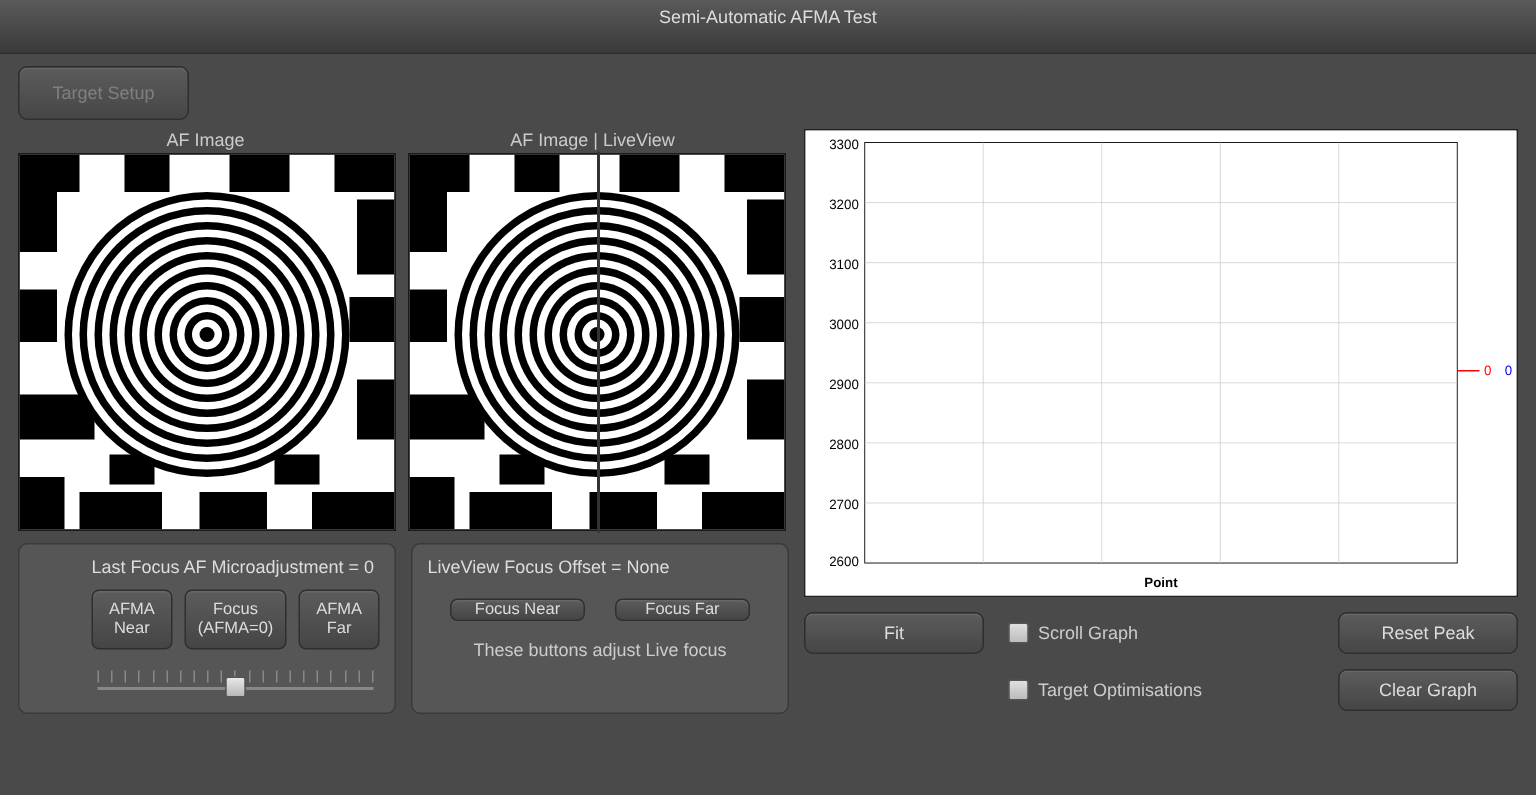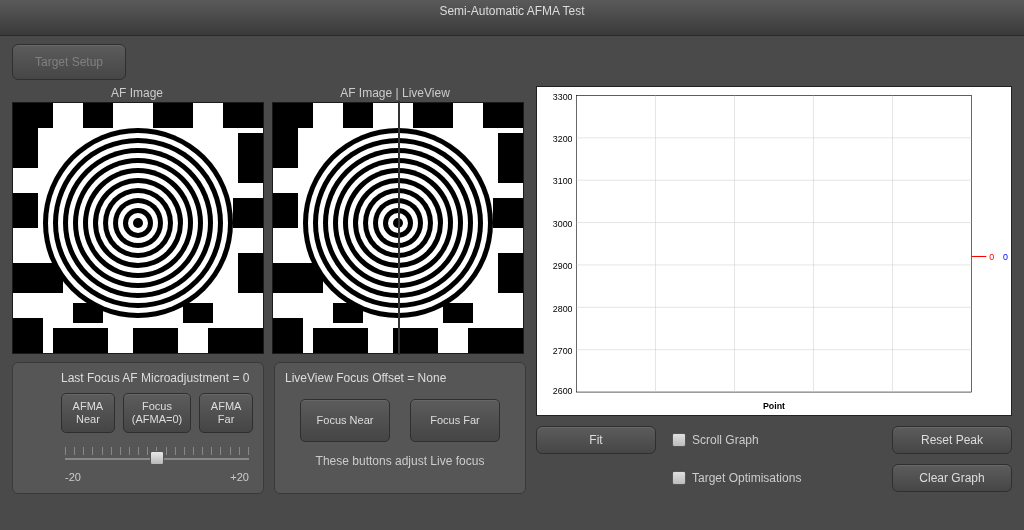--- a/index.html
+++ b/index.html
@@ -157,21 +157,21 @@
     font-size:11px;
     color:#ccc;
     margin-top:6px;
   }
   .lv-btn-row {
     display:flex;
     gap:20px;
     justify-content:center;
     margin: 14px 0 12px 0;
   }
-  .lv-btn-row .btn-block { width: 90px; padding:14px 6px; }
+  .lv-btn-row .btn-block { width: 90px; padding:0 6px; }
   .panel-caption {
     text-align:center;
     color:#ccc;
     font-size:12px;
     margin-top: 2px;
   }
   .right-col { flex:1; display:flex; flex-direction:column; }
   .graph {
     flex:1;
     background:#fff;
@@ -337,24 +337,20 @@
                 <span></span>
                 <span></span>
                 <span></span>
                 <span></span>
                 <span></span>
                 <span></span>
             </div>
             <div class="slider-line"></div>
             <div class="slider-thumb"></div>
           </div>
-          <div class="slider-labels">
-            <span>-20</span>
-            <span>+20</span>
-          </div>
         </div>
       </div>
 
       <div class="panel panel-right">
         <div class="panel-title">LiveView Focus Offset = None</div>
         <div class="lv-btn-row">
           <div class="btn-block">Focus Near</div>
           <div class="btn-block">Focus Far</div>
         </div>
         <div class="panel-caption">These buttons adjust Live focus</div>

